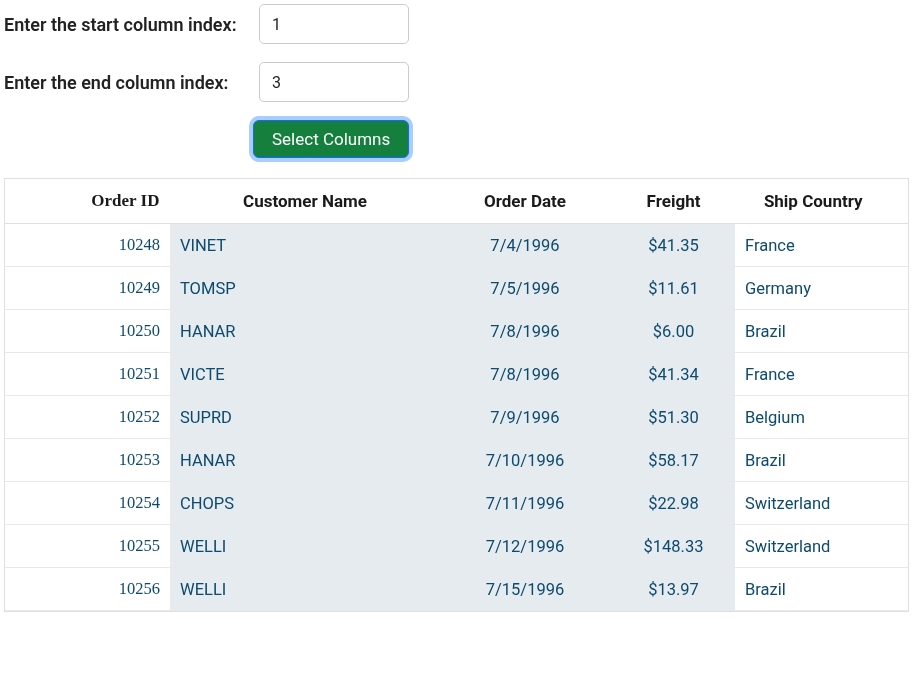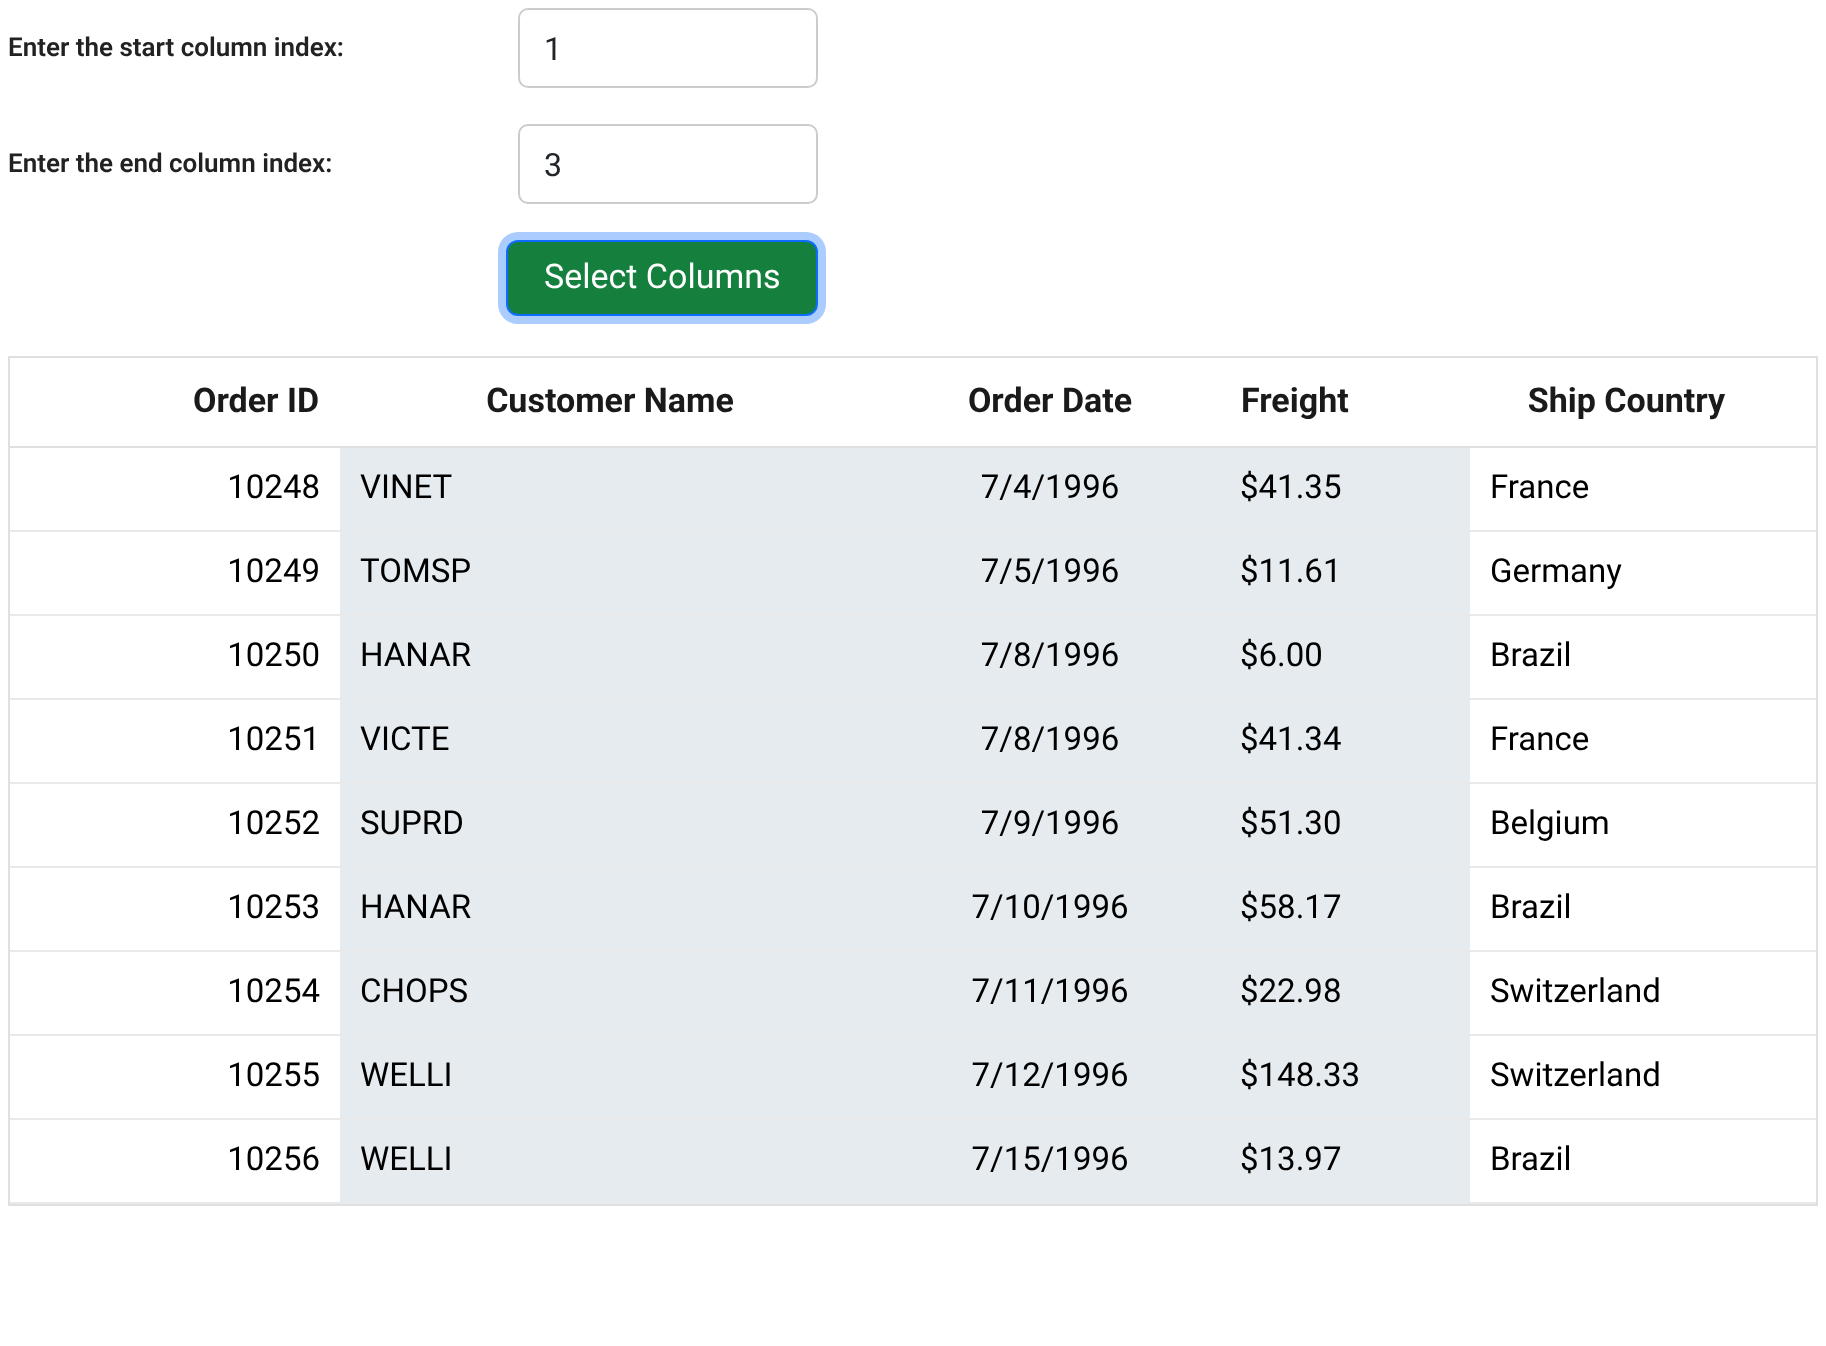--- a/index.html
+++ b/index.html
@@ -18,21 +18,21 @@
       margin-bottom: 8px;
     }
     .control-row {
       display: flex;
       align-items: center;
       margin-bottom: 18px;
     }
     .control-label {
       width: 255px;
       font-weight: 600;
-      font-size: 13px;
+      font-size: 18px;
       color: #222;
     }
     .number-input {
       width: 150px;
       height: 40px;
       border: 1px solid #ccc;
       border-radius: 5px;
       padding: 6px 12px;
       font-size: 16px;
       font-family: inherit;
@@ -68,34 +68,34 @@
       padding: 12px 10px;
       border-bottom: 1px solid #e0e0e0;
       background: #fff;
       text-align: center;
       color: #1a1a1a;
     }
     .grid-table td {
       font-size: 16.5px;
       padding: 11px 10px;
       border-bottom: 1px solid #e9e9e9;
-      color: #000000;
+      color: #0c4a6e;
       white-space: nowrap;
       overflow: hidden;
       text-overflow: ellipsis;
     }
     .col-orderid { width: 165px; text-align: right; }
     .col-customer { width: 270px; text-align: left; }
     .col-date { width: 170px; text-align: center; }
     .col-freight { width: 125px; text-align: right; }
     .col-country { width: auto; text-align: left; padding-left: 12px; }
 
-    th.col-orderid, td.col-orderid { text-align: right; padding-right: 10px; }
+    th.col-orderid, td.col-orderid { text-align: right; padding-right: 10px; font-family: Liberation Serif, serif; }
     th.col-date,    td.col-date    { text-align: center; }
-    th.col-freight, td.col-freight { text-align: left; padding-right: 8px; }
+    th.col-freight, td.col-freight { text-align: center; padding-right: 8px; }
 
     td.sel, th.hdr-normal { background: #fff; }
     td.sel { background: #e6ebef; }
 
     .scroll-area {
       max-height: 440px;
       overflow-y: scroll;
     }
     .scroll-area::-webkit-scrollbar {
       width: 16px;

